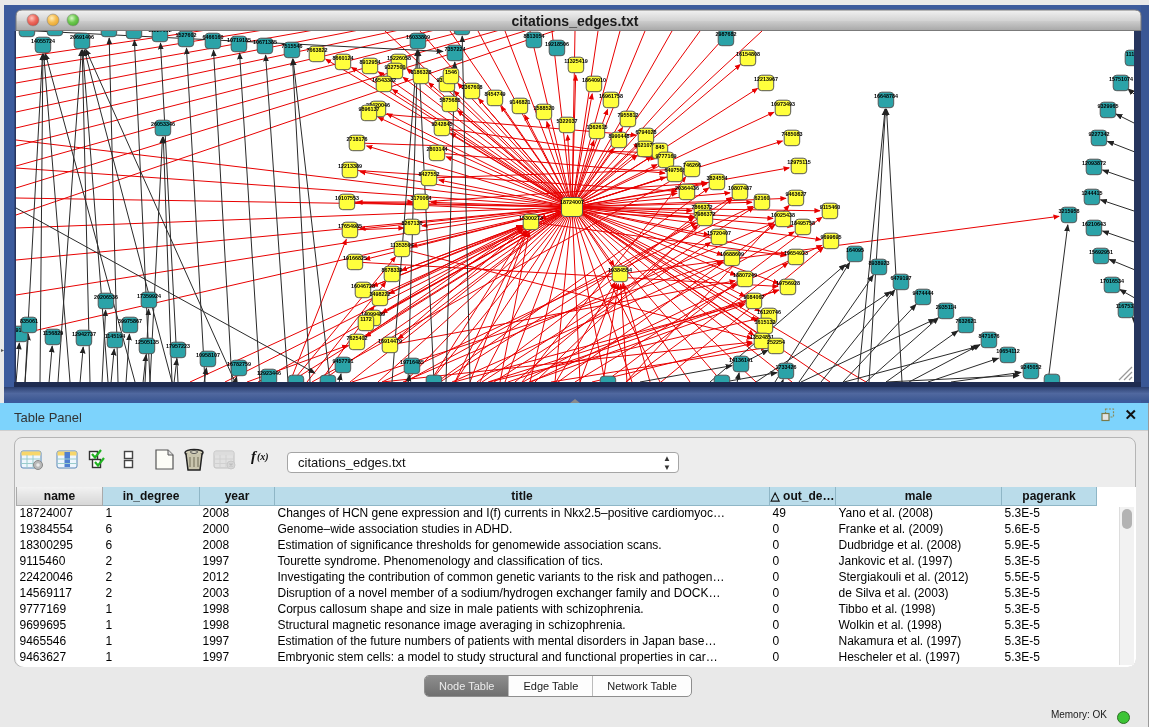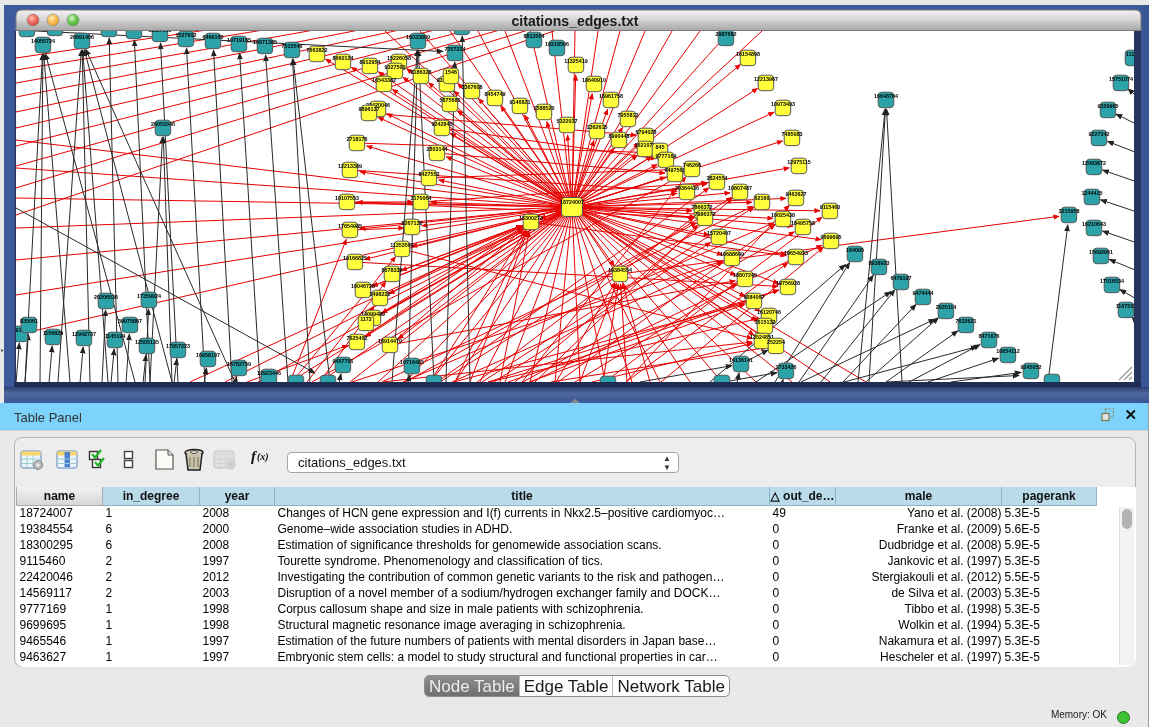--- a/index.html
+++ b/index.html
@@ -10,25 +10,25 @@
 #inner{position:absolute;left:14px;top:34px;width:1122px;height:230px;background:#ededed;border:1px solid #b5b5b5;border-radius:8px}
 #tbar{position:absolute;left:0;top:0;width:100%;height:50px}
 #dd{position:absolute;left:272px;top:14px;width:392px;height:21px;background:#fff;border:1px solid #a5a5a5;border-radius:4px;font-size:13px;color:#111;line-height:20px;padding-left:10px}
 #dd .ar{position:absolute;right:7px;top:1px;font-size:8px;color:#333;line-height:9px;text-align:center}
 #tbl{position:absolute;left:1px;top:49px;width:1120px;height:180px;background:#fff;overflow:hidden;border-bottom-left-radius:8px;border-bottom-right-radius:8px}
 table{border-collapse:collapse;table-layout:fixed;width:1080px;font-size:12px}
 th{background:#badcea;border:1px solid #8fb6c6;border-top:none;font-weight:bold;height:18px;font-size:12px;color:#111;padding:0}
 th.c1{background:linear-gradient(#f2f2f2,#d6d6d6);border-color:#aaa}
 td{height:16px;padding:0 0 0 3px;white-space:nowrap;overflow:hidden;color:#000}
 .c1{width:86px} .c2{width:97px} .c3{width:75px} .c4{width:495px} .c5{width:66px} .c6{width:166px} .c7{width:95px}
-td.c6{text-align:right}
+td.c6{text-align:left}
 #sb{position:absolute;right:2px;top:20px;width:15px;height:158px;background:#f2f2f2;border-left:1px solid #ddd}
 #sb .th{position:absolute;left:2px;top:2px;width:10px;height:20px;background:#b3b3b3;border-radius:5px}
 #tabs{position:absolute;left:424px;top:272px;height:22px;display:flex;border:1px solid #8e8e8e;border-radius:5px;overflow:hidden;background:#fdfdfd}
-#tabs div{padding:0 4px;line-height:21px;font-size:17px;color:#1a1a1a;border-left:1px solid #bbb}
+#tabs div{padding:0 14px;line-height:21px;font-size:11px;color:#1a1a1a;border-left:1px solid #bbb}
 #tabs div:first-child{border-left:none;background:linear-gradient(#8d8d8d,#6f6f6f);color:#ececec}
 #mem{position:absolute;right:41px;bottom:7px;font-size:10px;color:#1a1a1a}
 #dot{position:absolute;right:18px;bottom:3px;width:13px;height:13px;border-radius:50%;background:#3cc435;border:1.5px solid #2c6e24}
 svg text{user-select:none}
 </style></head><body>
 <svg width="1149" height="403" viewBox="0 0 1149 403" style="position:absolute;top:0;left:0">
     <defs>
       <marker id="ra" viewBox="0 0 10 10" refX="8" refY="5" markerWidth="7" markerHeight="7" orient="auto-start-reverse">
         <path d="M0,1.2 L9,5 L0,8.8 z" fill="#e80000"></path>
       </marker>
@@ -759,21 +759,21 @@
               <td class="c5">0</td>
               <td class="c6">Tibbo et al. (1998)</td>
               <td class="c7">5.3E-5</td>
             </tr>
             <tr>
               <td class="c1">9699695</td>
               <td class="c2">1</td>
               <td class="c3">1998</td>
               <td class="c4">Structural magnetic resonance image averaging in schizophrenia.</td>
               <td class="c5">0</td>
-              <td class="c6">Wolkin et al. (1994)</td>
+              <td class="c6">Wolkin et al. (1998)</td>
               <td class="c7">5.3E-5</td>
             </tr>
             <tr>
               <td class="c1">9465546</td>
               <td class="c2">1</td>
               <td class="c3">1997</td>
               <td class="c4">Estimation of the future numbers of patients with mental disorders in Japan base…</td>
               <td class="c5">0</td>
               <td class="c6">Nakamura et al. (1997)</td>
               <td class="c7">5.3E-5</td>

